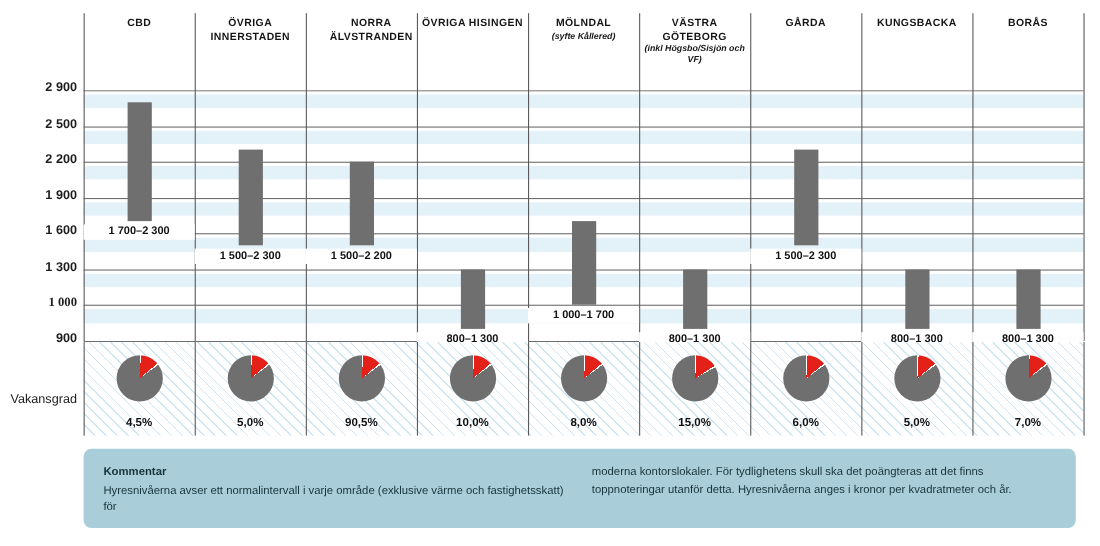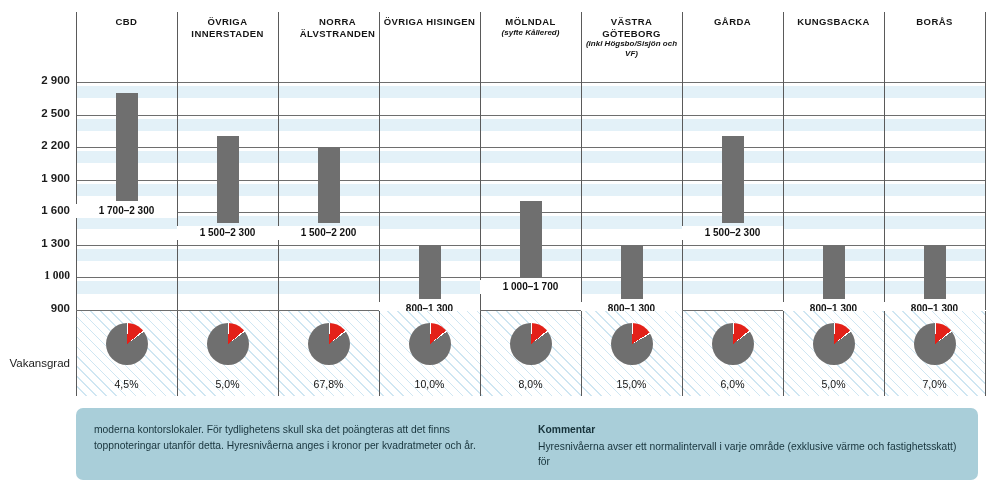--- a/index.html
+++ b/index.html
@@ -51,21 +51,21 @@
     position:absolute;left:0;top:357px;width:70px;text-align:right;
     font-size:11.5px;color:#1c1c1c;
   }
   .pie-cell{position:absolute;top:311px;height:85px;}
   .pie{
     position:absolute;left:50%;top:12px;transform:translateX(-50%);
     width:42px;height:42px;border-radius:50%;
   }
   .pie-pct{
     position:absolute;left:0;right:0;bottom:6px;text-align:center;
-    font-size:10.5px;font-weight:normal;color:#111;
+    font-size:10.5px;font-weight:bold;color:#111;
   }
   .vak-vline{position:absolute;top:311px;width:1px;height:85px;background:#5a5a5a;}
 
   
   .comment{
     position:absolute;left:76px;top:408px;width:902px;height:72px;
     background:#a9ced9;border-radius:7px;box-sizing:border-box;
     padding:14px 18px 0 18px;
     display:flex;gap:22px;
   }
@@ -163,21 +163,21 @@
       <div class="pie-cell" style="left: 76px; width: 101px;">
         <div class="pie" style="background: conic-gradient(rgb(255, 255, 255) 0deg, rgb(255, 255, 255) 3deg, rgb(227, 33, 25) 3deg, rgb(227, 33, 25) 49.8deg, rgb(255, 255, 255) 49.8deg, rgb(255, 255, 255) 53.8deg, rgb(111, 111, 111) 53.8deg, rgb(111, 111, 111) 360deg);"></div>
         <div class="pie-pct">4,5%</div>
       </div>
       <div class="pie-cell" style="left: 177px; width: 101px;">
         <div class="pie" style="background: conic-gradient(rgb(255, 255, 255) 0deg, rgb(255, 255, 255) 3deg, rgb(227, 33, 25) 3deg, rgb(227, 33, 25) 49.8deg, rgb(255, 255, 255) 49.8deg, rgb(255, 255, 255) 53.8deg, rgb(111, 111, 111) 53.8deg, rgb(111, 111, 111) 360deg);"></div>
         <div class="pie-pct">5,0%</div>
       </div>
       <div class="pie-cell" style="left: 278px; width: 101px;">
         <div class="pie" style="background: conic-gradient(rgb(255, 255, 255) 0deg, rgb(255, 255, 255) 3deg, rgb(227, 33, 25) 3deg, rgb(227, 33, 25) 49.8deg, rgb(255, 255, 255) 49.8deg, rgb(255, 255, 255) 53.8deg, rgb(111, 111, 111) 53.8deg, rgb(111, 111, 111) 360deg);"></div>
-        <div class="pie-pct">67,8%</div>
+        <div class="pie-pct">90,5%</div>
       </div>
       <div class="pie-cell" style="left: 379px; width: 101px;">
         <div class="pie" style="background: conic-gradient(rgb(255, 255, 255) 0deg, rgb(255, 255, 255) 3deg, rgb(227, 33, 25) 3deg, rgb(227, 33, 25) 49.8deg, rgb(255, 255, 255) 49.8deg, rgb(255, 255, 255) 53.8deg, rgb(111, 111, 111) 53.8deg, rgb(111, 111, 111) 360deg);"></div>
         <div class="pie-pct">10,0%</div>
       </div>
       <div class="pie-cell" style="left: 480px; width: 101px;">
         <div class="pie" style="background: conic-gradient(rgb(255, 255, 255) 0deg, rgb(255, 255, 255) 3deg, rgb(227, 33, 25) 3deg, rgb(227, 33, 25) 49.8deg, rgb(255, 255, 255) 49.8deg, rgb(255, 255, 255) 53.8deg, rgb(111, 111, 111) 53.8deg, rgb(111, 111, 111) 360deg);"></div>
         <div class="pie-pct">8,0%</div>
       </div>
       <div class="pie-cell" style="left: 581px; width: 101px;">
@@ -205,21 +205,21 @@
       <div class="vak-vline" style="left: 480px;"></div>
       <div class="vak-vline" style="left: 581px;"></div>
       <div class="vak-vline" style="left: 682px;"></div>
       <div class="vak-vline" style="left: 783px;"></div>
       <div class="vak-vline" style="left: 884px;"></div>
       <div class="vak-vline" style="left: 985px;"></div>
     </div>
 
   <div class="comment">
     <div class="comment-col">
-      <span>moderna kontorslokaler. För tydlighetens skull ska det poängteras att det finns toppnoteringar utanför detta. Hyresnivåerna anges i kronor per kvadratmeter och år.</span>
-    </div>
-    <div class="comment-col">
       <span class="ctitle">Kommentar</span>
       <span>Hyresnivåerna avser ett normalintervall i varje område (exklusive värme och fastighetsskatt) för</span>
     </div>
+    <div class="comment-col">
+      <span>moderna kontorslokaler. För tydlighetens skull ska det poängteras att det finns toppnoteringar utanför detta. Hyresnivåerna anges i kronor per kvadratmeter och år.</span>
+    </div>
   </div>
 
 </div>
 
 </body></html>

